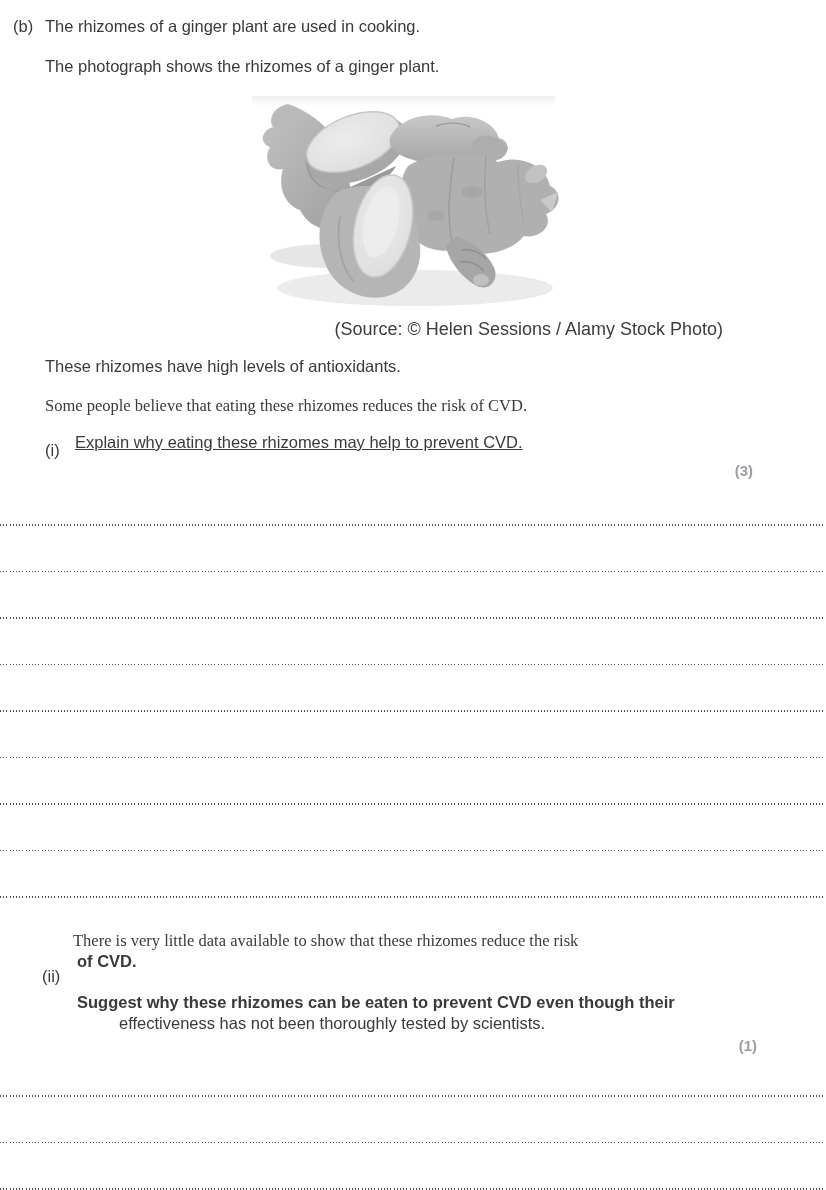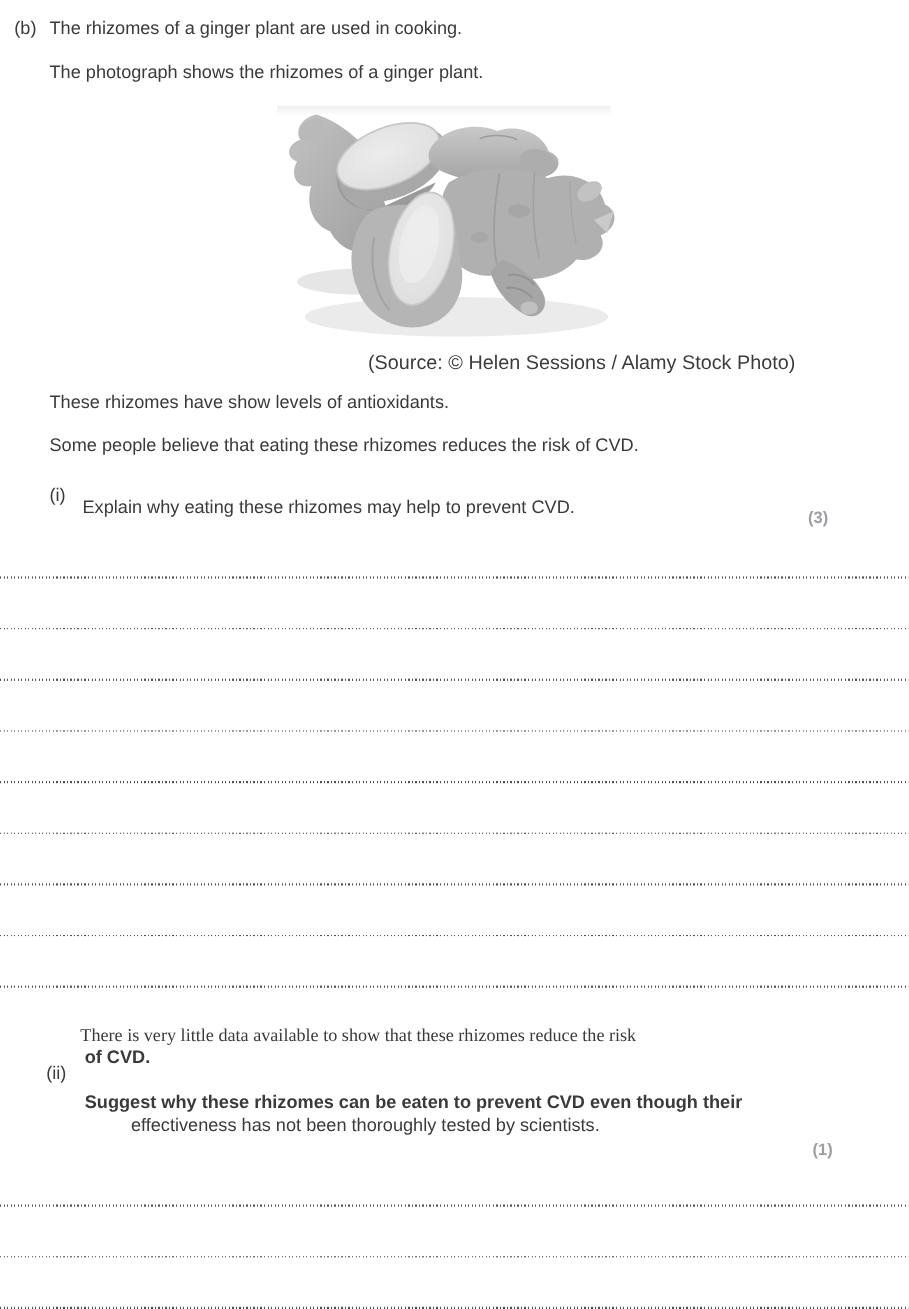--- a/index.html
+++ b/index.html
@@ -122,25 +122,25 @@
       <path d="M97,96 C80,111 74,142 85,167 C94,192 122,207 148,200
                C170,194 182,173 180,150 L173,106 C160,90 120,85 97,96 Z" fill="#b5b5b5"></path>
       <path d="M100,120 C96,144 100,170 114,186" fill="none" stroke="#9a9a9a" stroke-width="1.6" opacity="0.7"></path>
       <ellipse cx="143" cy="130" rx="28" ry="52" fill="url(#cutface)" stroke="#c9c9c9" stroke-width="1.5" transform="rotate(13 143 130)"></ellipse>
       <ellipse cx="141" cy="126" rx="17" ry="36" fill="#ededed" opacity="0.8" transform="rotate(13 141 126)"></ellipse>
     </svg>
   </div>
 
   <div class="caption" style="top:319px;">(Source: © Helen Sessions / Alamy Stock Photo)</div>
 
-  <div class="t" style="left:45px; top:356px;">These rhizomes have show levels of antioxidants.</div>
-  <div class="t" style="left:45px; top:395px;">Some people believe that eating these rhizomes reduces the risk of CVD.</div>
+  <div class="t" style="left:45px; top:356px;">These rhizomes have high levels of antioxidants.</div>
+  <div class="t" style="left:45px; top:395px;font-family:Liberation Serif, serif;">Some people believe that eating these rhizomes reduces the risk of CVD.</div>
 
   <div class="t" style="left:45px; top:440px;">(i)</div>
-  <div class="t" style="left:75px; top:451px;">Explain why eating these rhizomes may help to prevent CVD.</div>
+  <div class="t" style="left:75px; top:432px;text-decoration:underline;">Explain why eating these rhizomes may help to prevent CVD.</div>
   <div class="marks" style="top:462px; width:753px;">(3)</div>
 
   <div class="answer-section" style="top:524px; height:380px;">
       <div class="answer-line" style="top: 0px;"></div>
       <div class="answer-line" style="top: 46.5px;"></div>
       <div class="answer-line" style="top: 93px;"></div>
       <div class="answer-line" style="top: 139.5px;"></div>
       <div class="answer-line" style="top: 186px;"></div>
       <div class="answer-line" style="top: 232.5px;"></div>
       <div class="answer-line" style="top: 279px;"></div>

